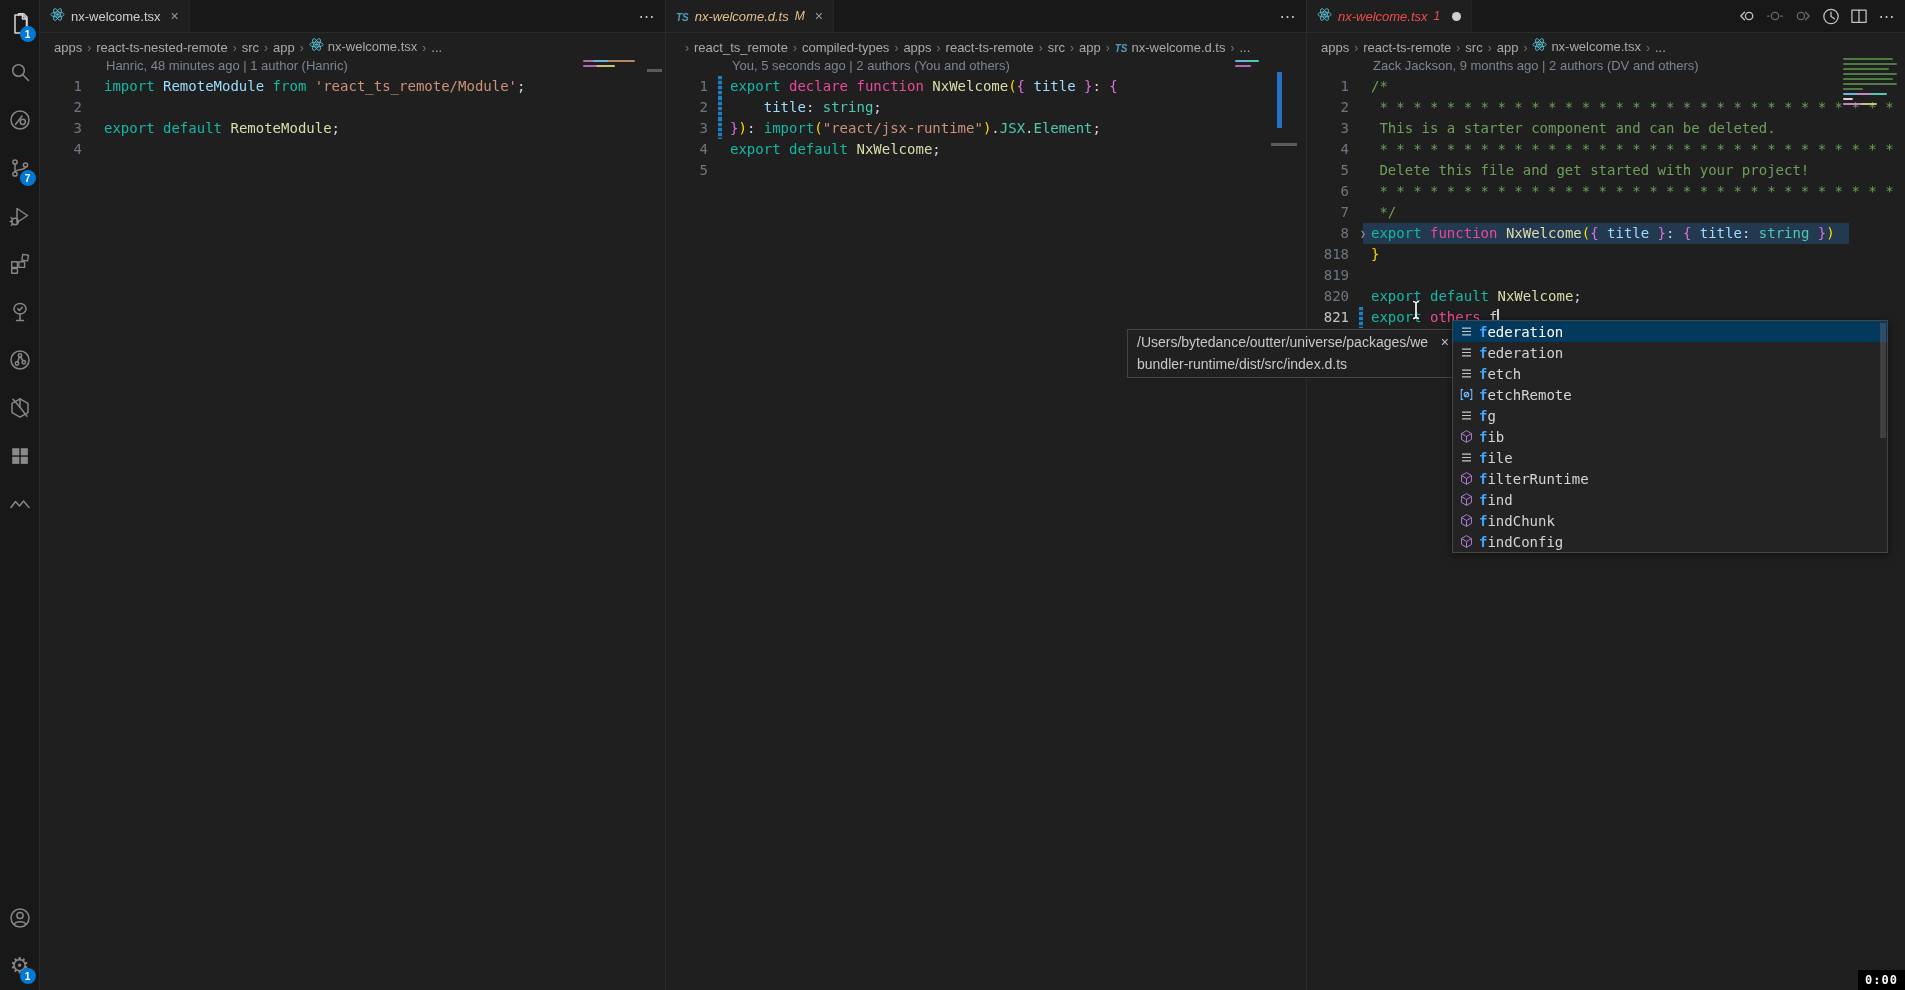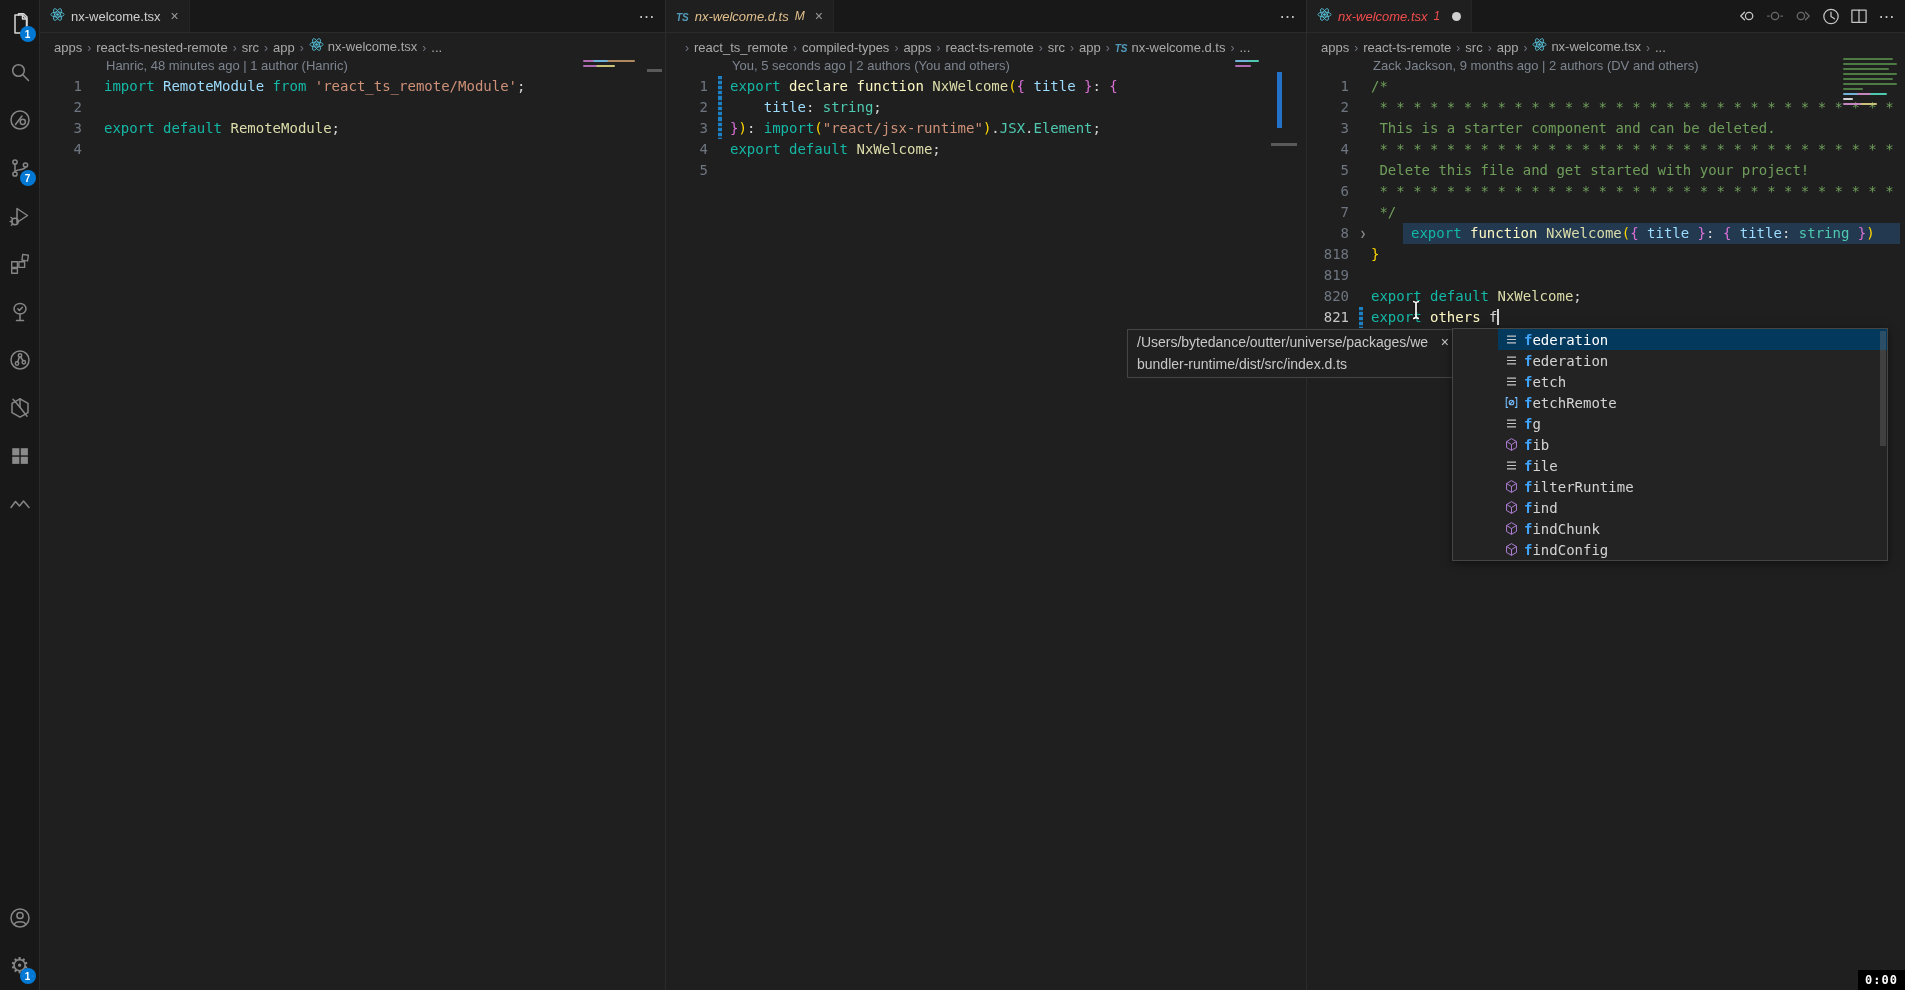--- a/index.html
+++ b/index.html
@@ -44,31 +44,31 @@
   .codearea { position:absolute; top:55px; left:0; right:0; bottom:0; }
   .blame { height:21px; line-height:21px; padding-left:66px; color:#7d8590; font-size:13px; white-space:nowrap; }
   .line { display:flex; height:21px; line-height:21px; font-family:"DejaVu Sans Mono", monospace;
           font-size:14px; white-space:pre; position:relative; }
   .ln { width:52px; flex:none; text-align:right; color:#6e7681; padding-right:10px; }
   .ln.active { color:#c6c6c6; }
   .modbar { width:4px; flex:none; }
   .modbar.on { background:repeating-linear-gradient(180deg,#1b81c4 0 3px, rgba(27,129,196,.25) 3px 5px); }
   .chev { position:absolute; left:53px; top:0; color:#8a8a8a; font-size:10px; width:10px; }
   .code { padding-left:8px; }
-  .line.hl .code { background:rgba(38,79,120,.55); padding-right:25px;margin-left:40px; }
+  .line.hl .code { background:rgba(38,79,120,.55); padding-right:14px; }
   .caret { display:inline-block; width:2px; height:16px; background:#d4d4d4; vertical-align:-3px; }
-  .tk-kw{color:#14b8a6} .tk-kw2{color:#fef9c3} .tk-fn{color:#DCDCAA} .tk-var{color:#9CDCFE}
+  .tk-kw{color:#14b8a6} .tk-kw2{color:#ec4899} .tk-fn{color:#DCDCAA} .tk-var{color:#9CDCFE}
   .tk-str{color:#CE9178} .tk-type{color:#4EC9B0} .tk-pl{color:#d4d4d4} .tk-cmt{color:#6f9e5b}
   .tk-b1{color:#FFD700} .tk-b2{color:#DA70D6}
   
   .mm { position:absolute; } .mm i { display:block; height:2px; margin:3px 0; border-radius:1px; }
   .decor { position:absolute; }
   
-  #suggest { position:absolute; left:1452px; top:328px; width:436px; background:#232324;
-             border:1px solid #454545; z-index:30; box-shadow:0 2px 8px rgba(0,0,0,.5);padding-left:45px; }
+  #suggest { position:absolute; left:1452px; top:320px; width:436px; background:#232324;
+             border:1px solid #454545; z-index:30; box-shadow:0 2px 8px rgba(0,0,0,.5); }
   .sg-row { height:21px; display:flex; align-items:center; font-family:"DejaVu Sans Mono",monospace;
             font-size:14px; color:#d4d4d4; cursor:pointer; }
   .sg-row.sel { background:#04395e; color:#fff; }
   .sg-icon { width:26px; flex:none; display:flex; justify-content:center; align-items:center; }
   .sg-match { color:#40a6ff; font-weight:700; }
   #sg-thumb { position:absolute; right:1px; top:2px; width:6px; height:115px; background:rgba(120,120,120,.35); }
   
   #tooltip { position:absolute; left:1127px; top:329px; width:330px; background:#202021;
              border:1px solid #454545; z-index:29; font-size:14px; color:#c8c8c8;
              line-height:22px; padding:1px 26px 2px 9px; }

